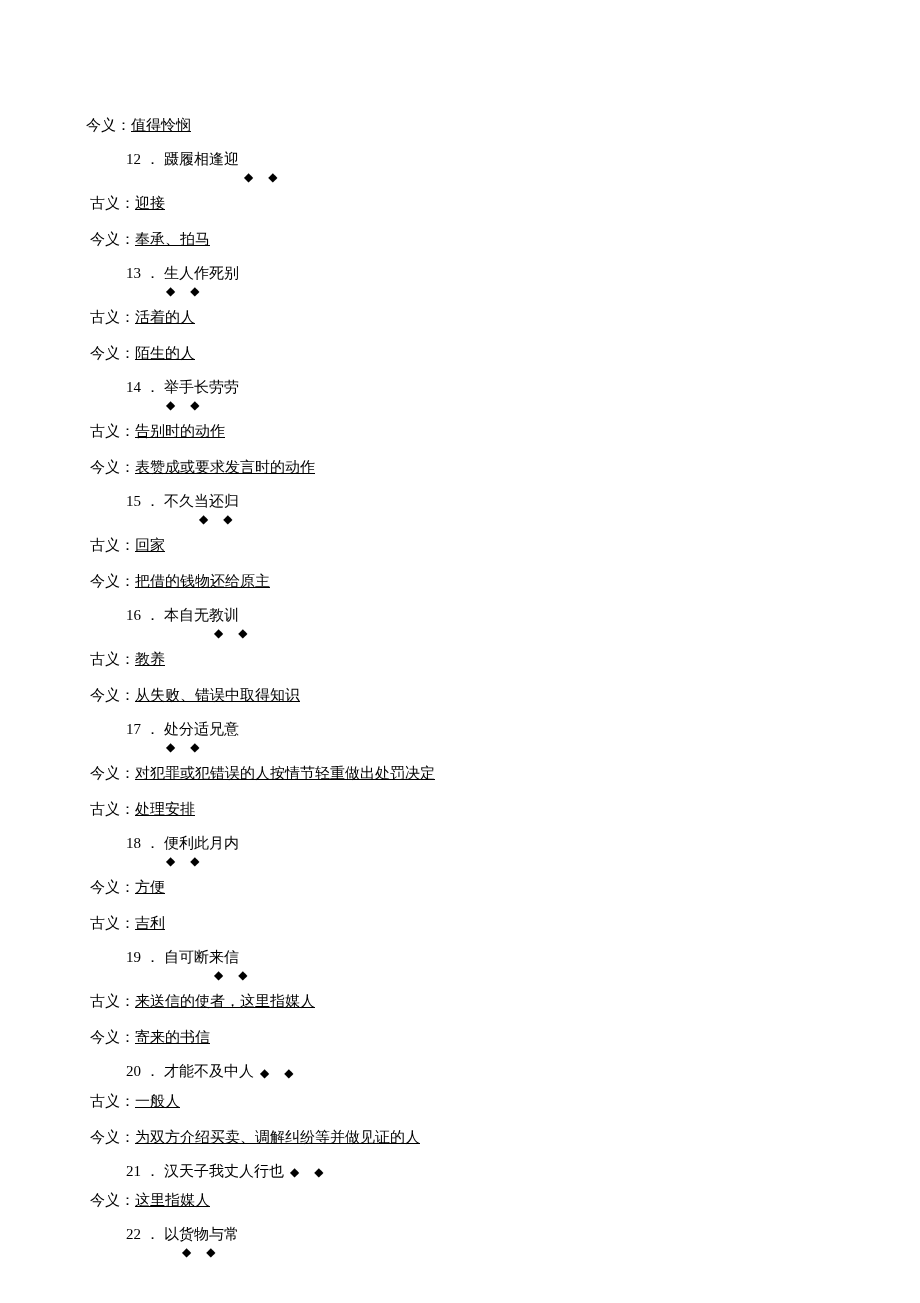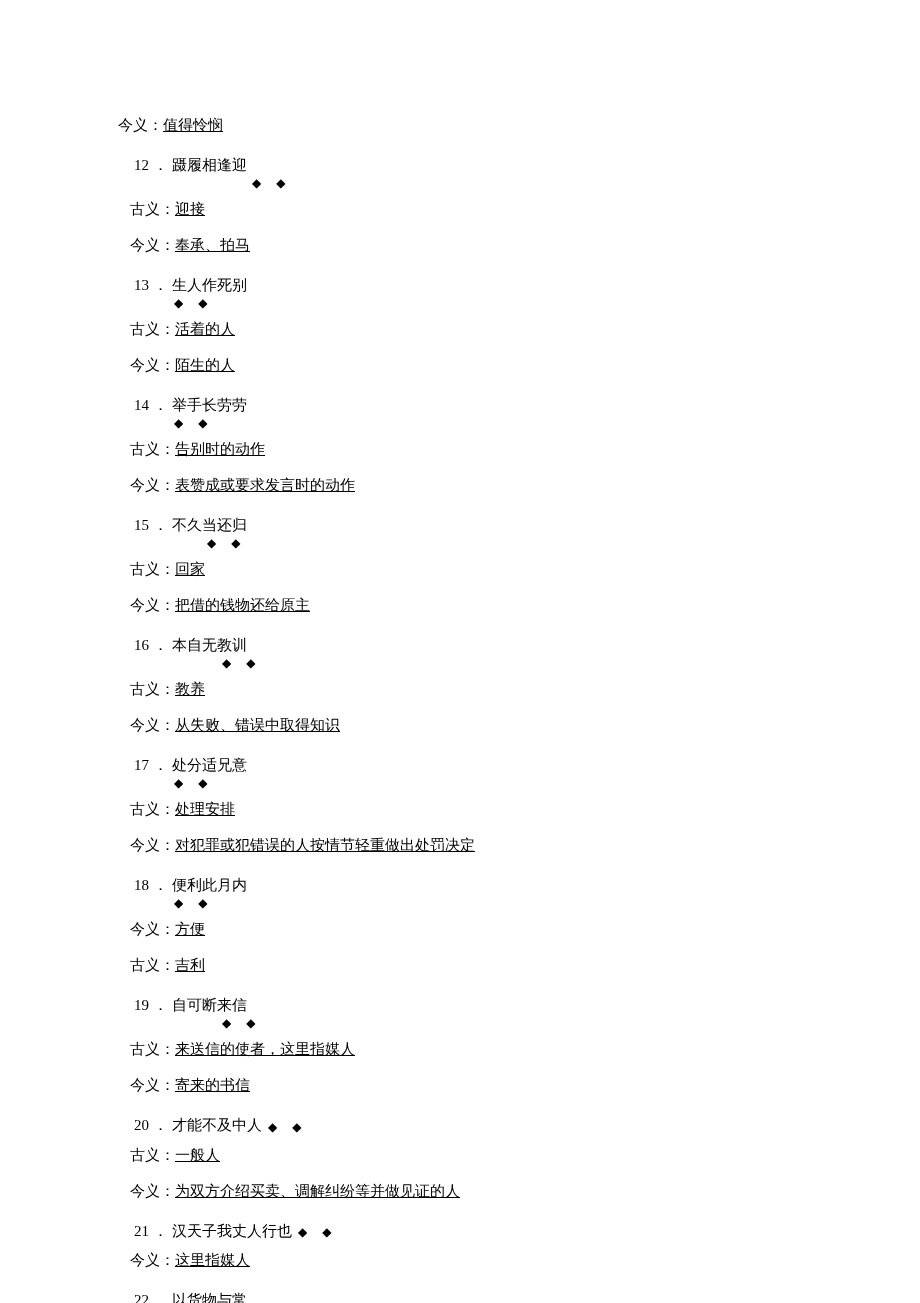--- a/index.html
+++ b/index.html
@@ -8,24 +8,24 @@
     background: #ffffff;
     font-family: "SimSun", "宋体", serif;
     font-size: 15px;
     color: #000000;
     width: 920px;
   }
   .page {
     padding: 110px 0 60px 0;
   }
   .entry {
-    margin: 12px;
+    margin: 4px;
   }
   .definition-line {
-    padding-left: 118px;
+    padding-left: 86px;
     line-height: 30px;
     margin-bottom: 6px;
   }
   .heading-line {
     padding-left: 122px;
     line-height: 26px;
     margin-top: 4px;
   }
   .item-number {
     display: inline-block;
@@ -143,25 +143,25 @@
   </div>
 
   <div class="entry">
     <div class="heading-line">
       <span class="item-number">17</span><span class="dot-sep">．</span><span>处分适兄意</span>
     </div>
     <div class="diamond-row" style="padding-left:162px">
       <span class="diamond-glyph">◆ ◆</span>
     </div>
     <div class="definition-line">
+      <span class="label">今义：</span><span class="answer">对犯罪或犯错误的人按情节轻重做出处罚决定</span>
+    </div>
+    <div class="definition-line">
       <span class="label">古义：</span><span class="answer">处理安排</span>
     </div>
-    <div class="definition-line">
-      <span class="label">今义：</span><span class="answer">对犯罪或犯错误的人按情节轻重做出处罚决定</span>
-    </div>
   </div>
 
   <div class="entry">
     <div class="heading-line">
       <span class="item-number">18</span><span class="dot-sep">．</span><span>便利此月内</span>
     </div>
     <div class="diamond-row" style="padding-left:162px">
       <span class="diamond-glyph">◆ ◆</span>
     </div>
     <div class="definition-line">

